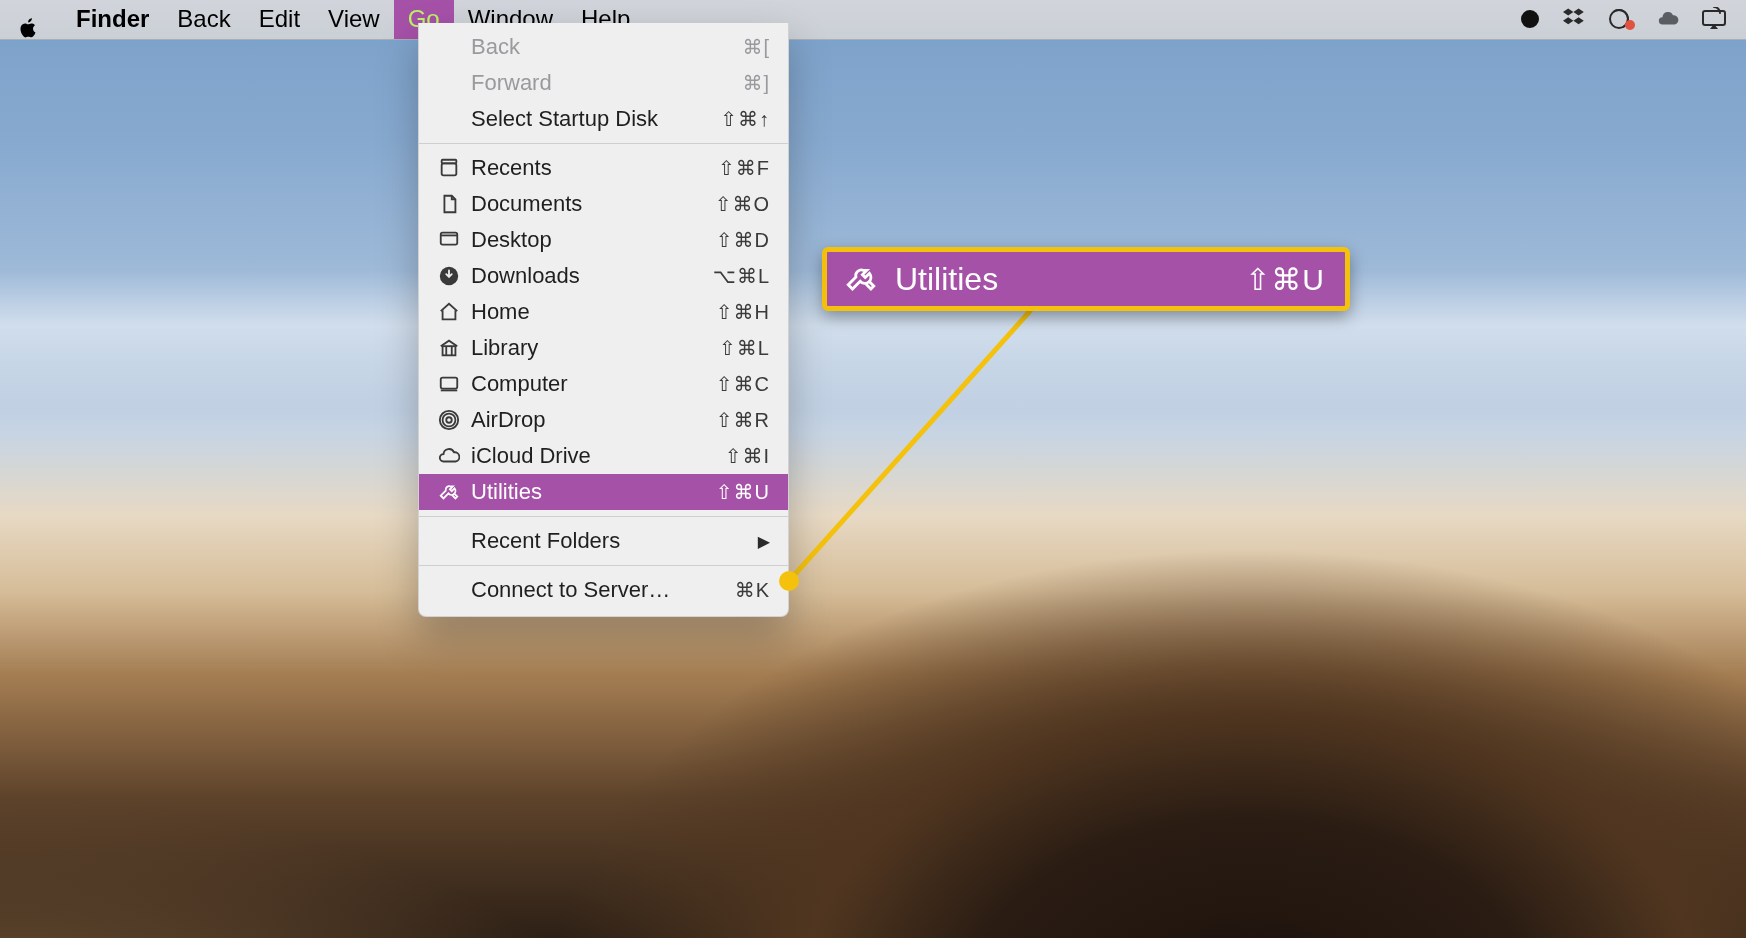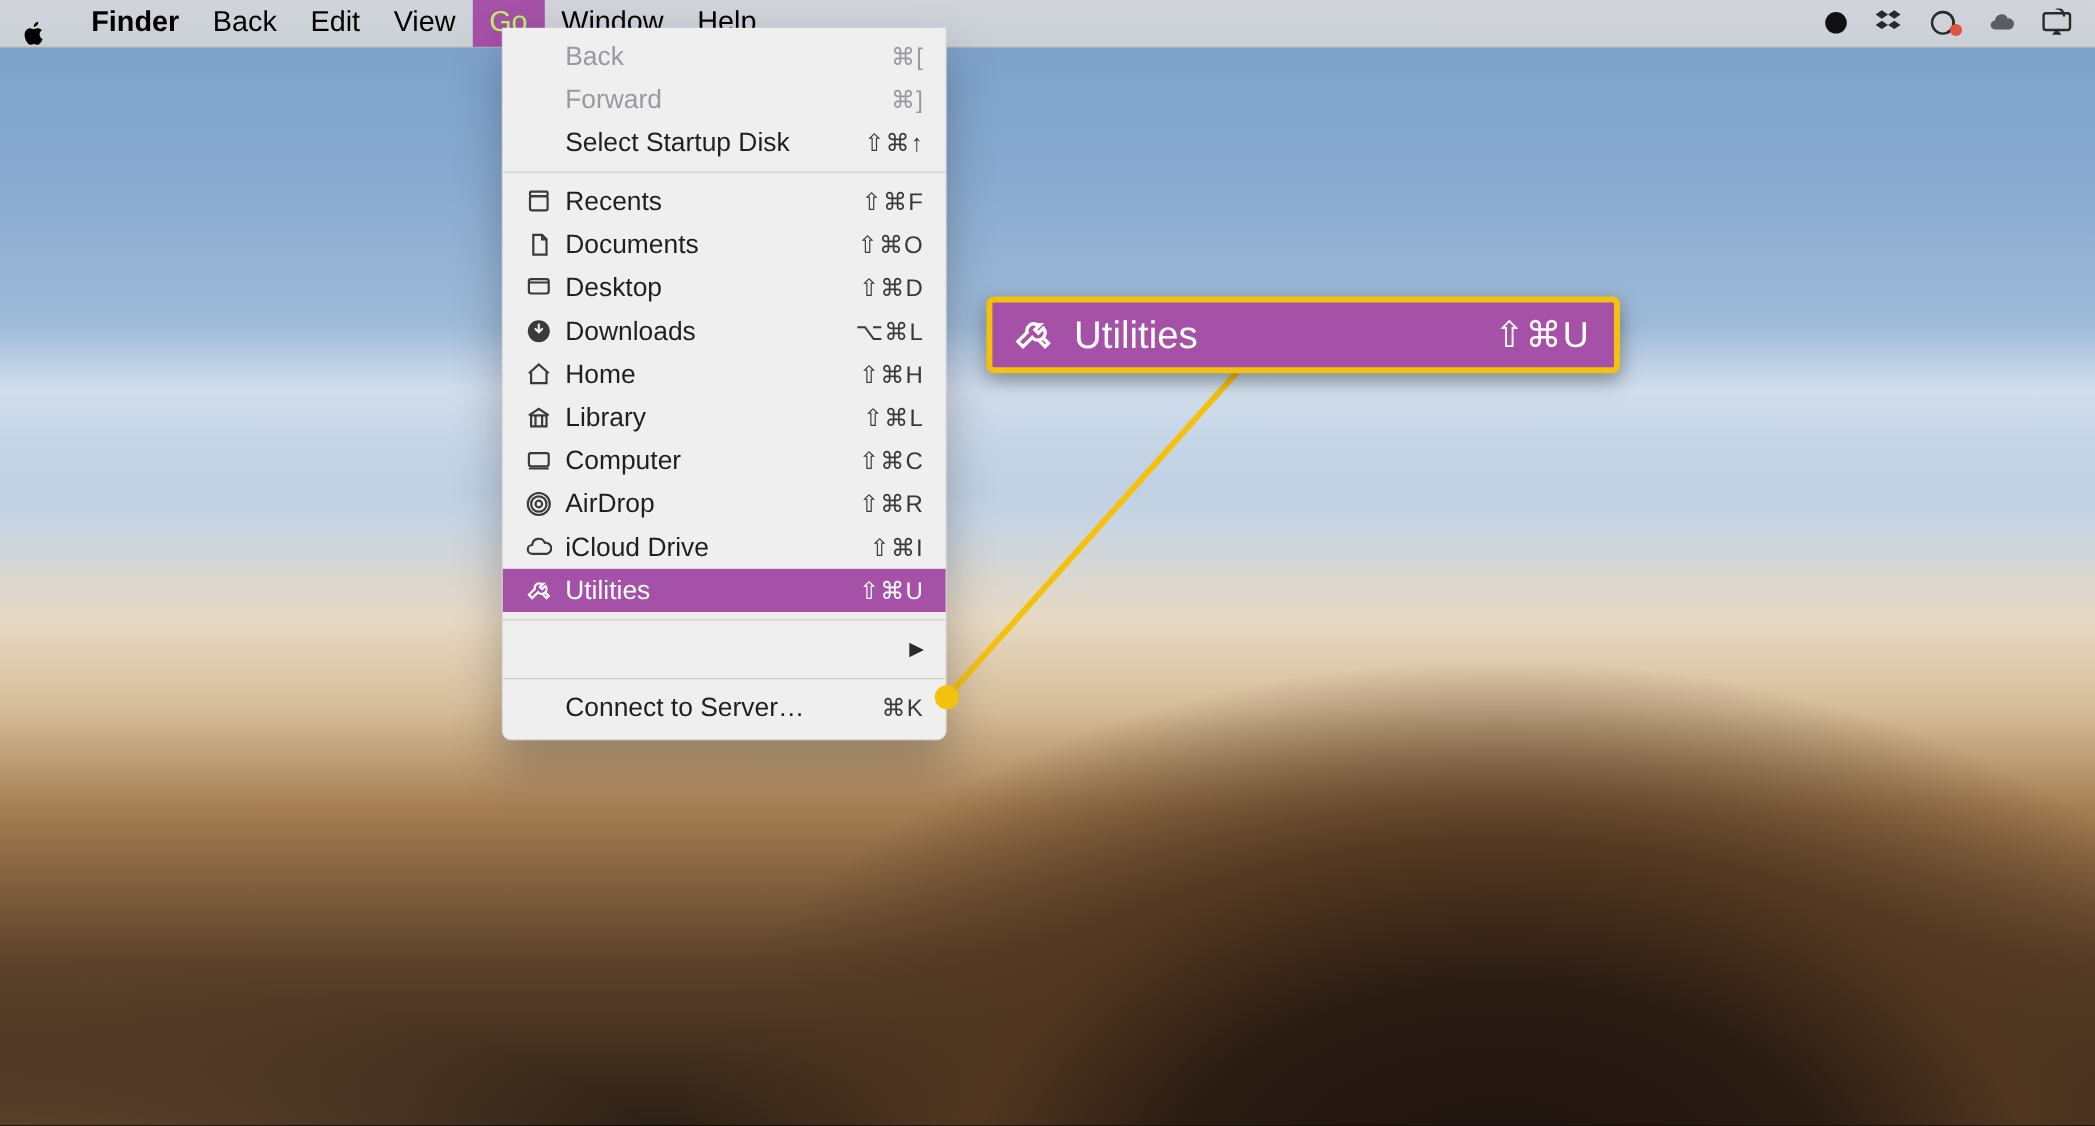--- a/index.html
+++ b/index.html
@@ -285,20 +285,21 @@
             <path d="M14 6a4 4 0 0 0-5.6 4.6L3 16l3 3 5.4-5.4A4 4 0 0 0 18 8l-3 3-2-2 3-3z"></path>
             <path d="M18 14l3 3-2 2-3-3"></path>
           </svg>
       </span>
       <span class="label">Utilities</span>
       <span class="shortcut">⇧⌘U</span>
     </div>
     <hr class="sep">
 
     <div class="row">
+      <span class="label" style="padding-left:36px">Recent Folders</span>
       <span class="chevron">▶</span>
     </div>
     <hr class="sep">
 
     <div class="row">
       <span class="label" style="padding-left:36px">Connect to Server…</span>
       <span class="shortcut">⌘K</span>
     </div>
   </div>
 

